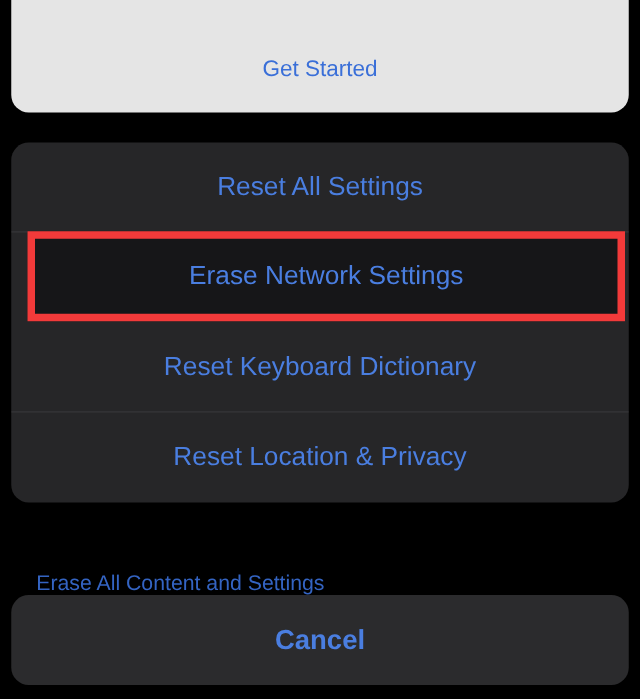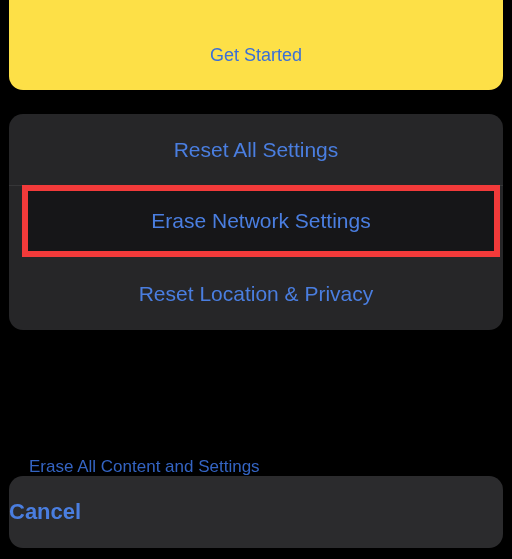--- a/index.html
+++ b/index.html
@@ -17,21 +17,21 @@
       position: relative;
       overflow: hidden;
     }
     
     .background-panel {
       position: absolute;
       top: 0;
       left: 9px;
       right: 9px;
       height: 90px;
-      background-color: #fde047;
+      background-color: #e5e5e5;
       border-radius: 0 0 14px 14px;
       display: flex;
       flex-direction: column;
       align-items: center;
       justify-content: center;
       padding-top: 20px;
     }
     
     .get-started {
       color: #3a6fd8;
@@ -108,20 +108,21 @@
     .cancel-button {
       position: absolute;
       bottom: 11px;
       left: 9px;
       right: 9px;
       height: 72px;
       background-color: #2b2b2d;
       border-radius: 14px;
       display: flex;
       align-items: center;
+      justify-content: center;
       color: #4a7ee0;
       font-size: 22px;
       font-weight: 600;
       z-index: 5;
     }
     
     .hidden-option {
       opacity: 0;
     }
   </style>
@@ -137,20 +138,23 @@
 </div>
 
 <div class="action-sheet">
   <div class="sheet-option">
     <span>Reset All Settings</span>
   </div>
   <div class="sheet-option hidden-option">
     <span>Reset Network Settings</span>
   </div>
   <div class="sheet-option">
+    <span>Reset Keyboard Dictionary</span>
+  </div>
+  <div class="sheet-option">
     <span>Reset Location &amp; Privacy</span>
   </div>
 </div>
 
 <div class="highlight-box">
   <span class="highlight-text">Erase Network Settings</span>
 </div>
 
 <div class="cancel-button">
   <span>Cancel</span>

